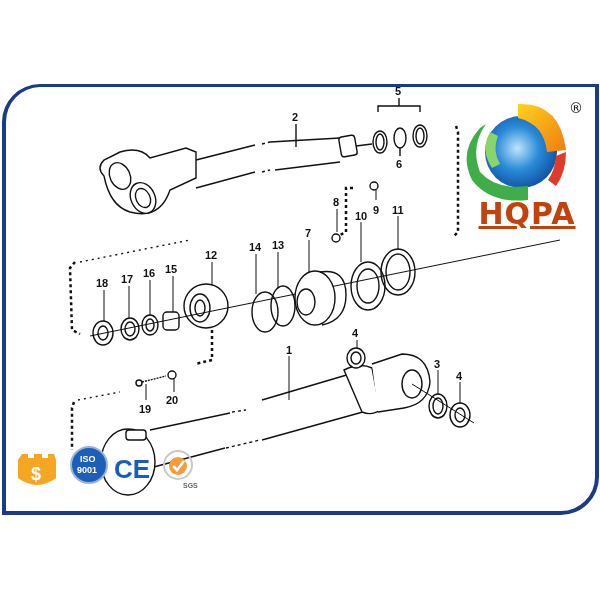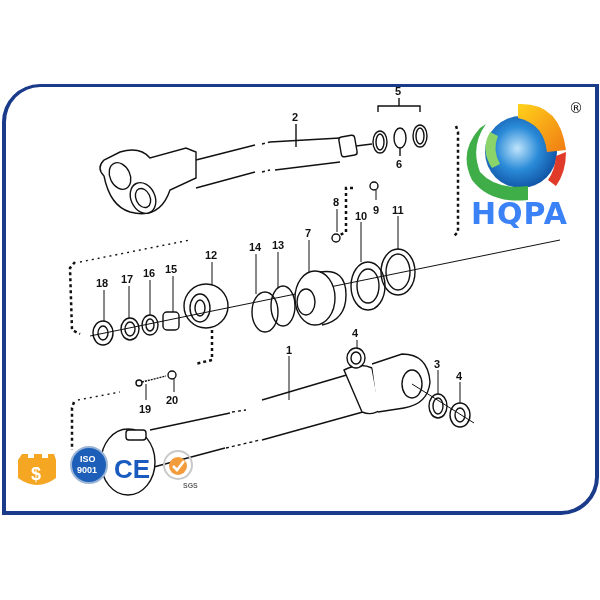--- a/index.html
+++ b/index.html
@@ -6,22 +6,22 @@
   body { width: 600px; height: 600px; position: relative; overflow: hidden;
          font-family: "Liberation Sans", sans-serif; }
   .frame {
     position: absolute; left: 2px; top: 84px; width: 589px; height: 424px;
     border: 4px solid #1a3a8a; border-top-width: 3px;
     border-top-left-radius: 38px; border-bottom-right-radius: 38px;
     box-sizing: content-box; background: #fff;
   }
   svg.diagram { position: absolute; left: 0; top: 0; }
   .lbl { font-family: "Liberation Sans", sans-serif; font-weight: bold; font-size: 11px; fill: #111; }
-  .brand-text { position: absolute; left: 471px; top: 196px; width: 112px; 
-    font-family: "DejaVu Sans", sans-serif; font-weight: bold; font-size: 30px; letter-spacing: 1px; color: #3b82f6; }
+  .brand-text { position: absolute; left: 471px; top: 196px; width: 112px; text-align: center;
+    font-family: "DejaVu Sans", sans-serif; font-weight: bold; font-size: 30px; letter-spacing: 1px; color: #c2410c; text-decoration: underline; }
   .reg { position: absolute; left: 569px; top: 100px; font-size: 14px; color: #111;
     font-family: "DejaVu Sans", sans-serif; }
   .cert-text { font-family: "Liberation Sans", sans-serif; font-weight: bold; }
 </style>
 </head>
 <body>
 
 <div class="frame"></div>
 
 <svg class="diagram" width="600" height="600" viewBox="0 0 600 600">

